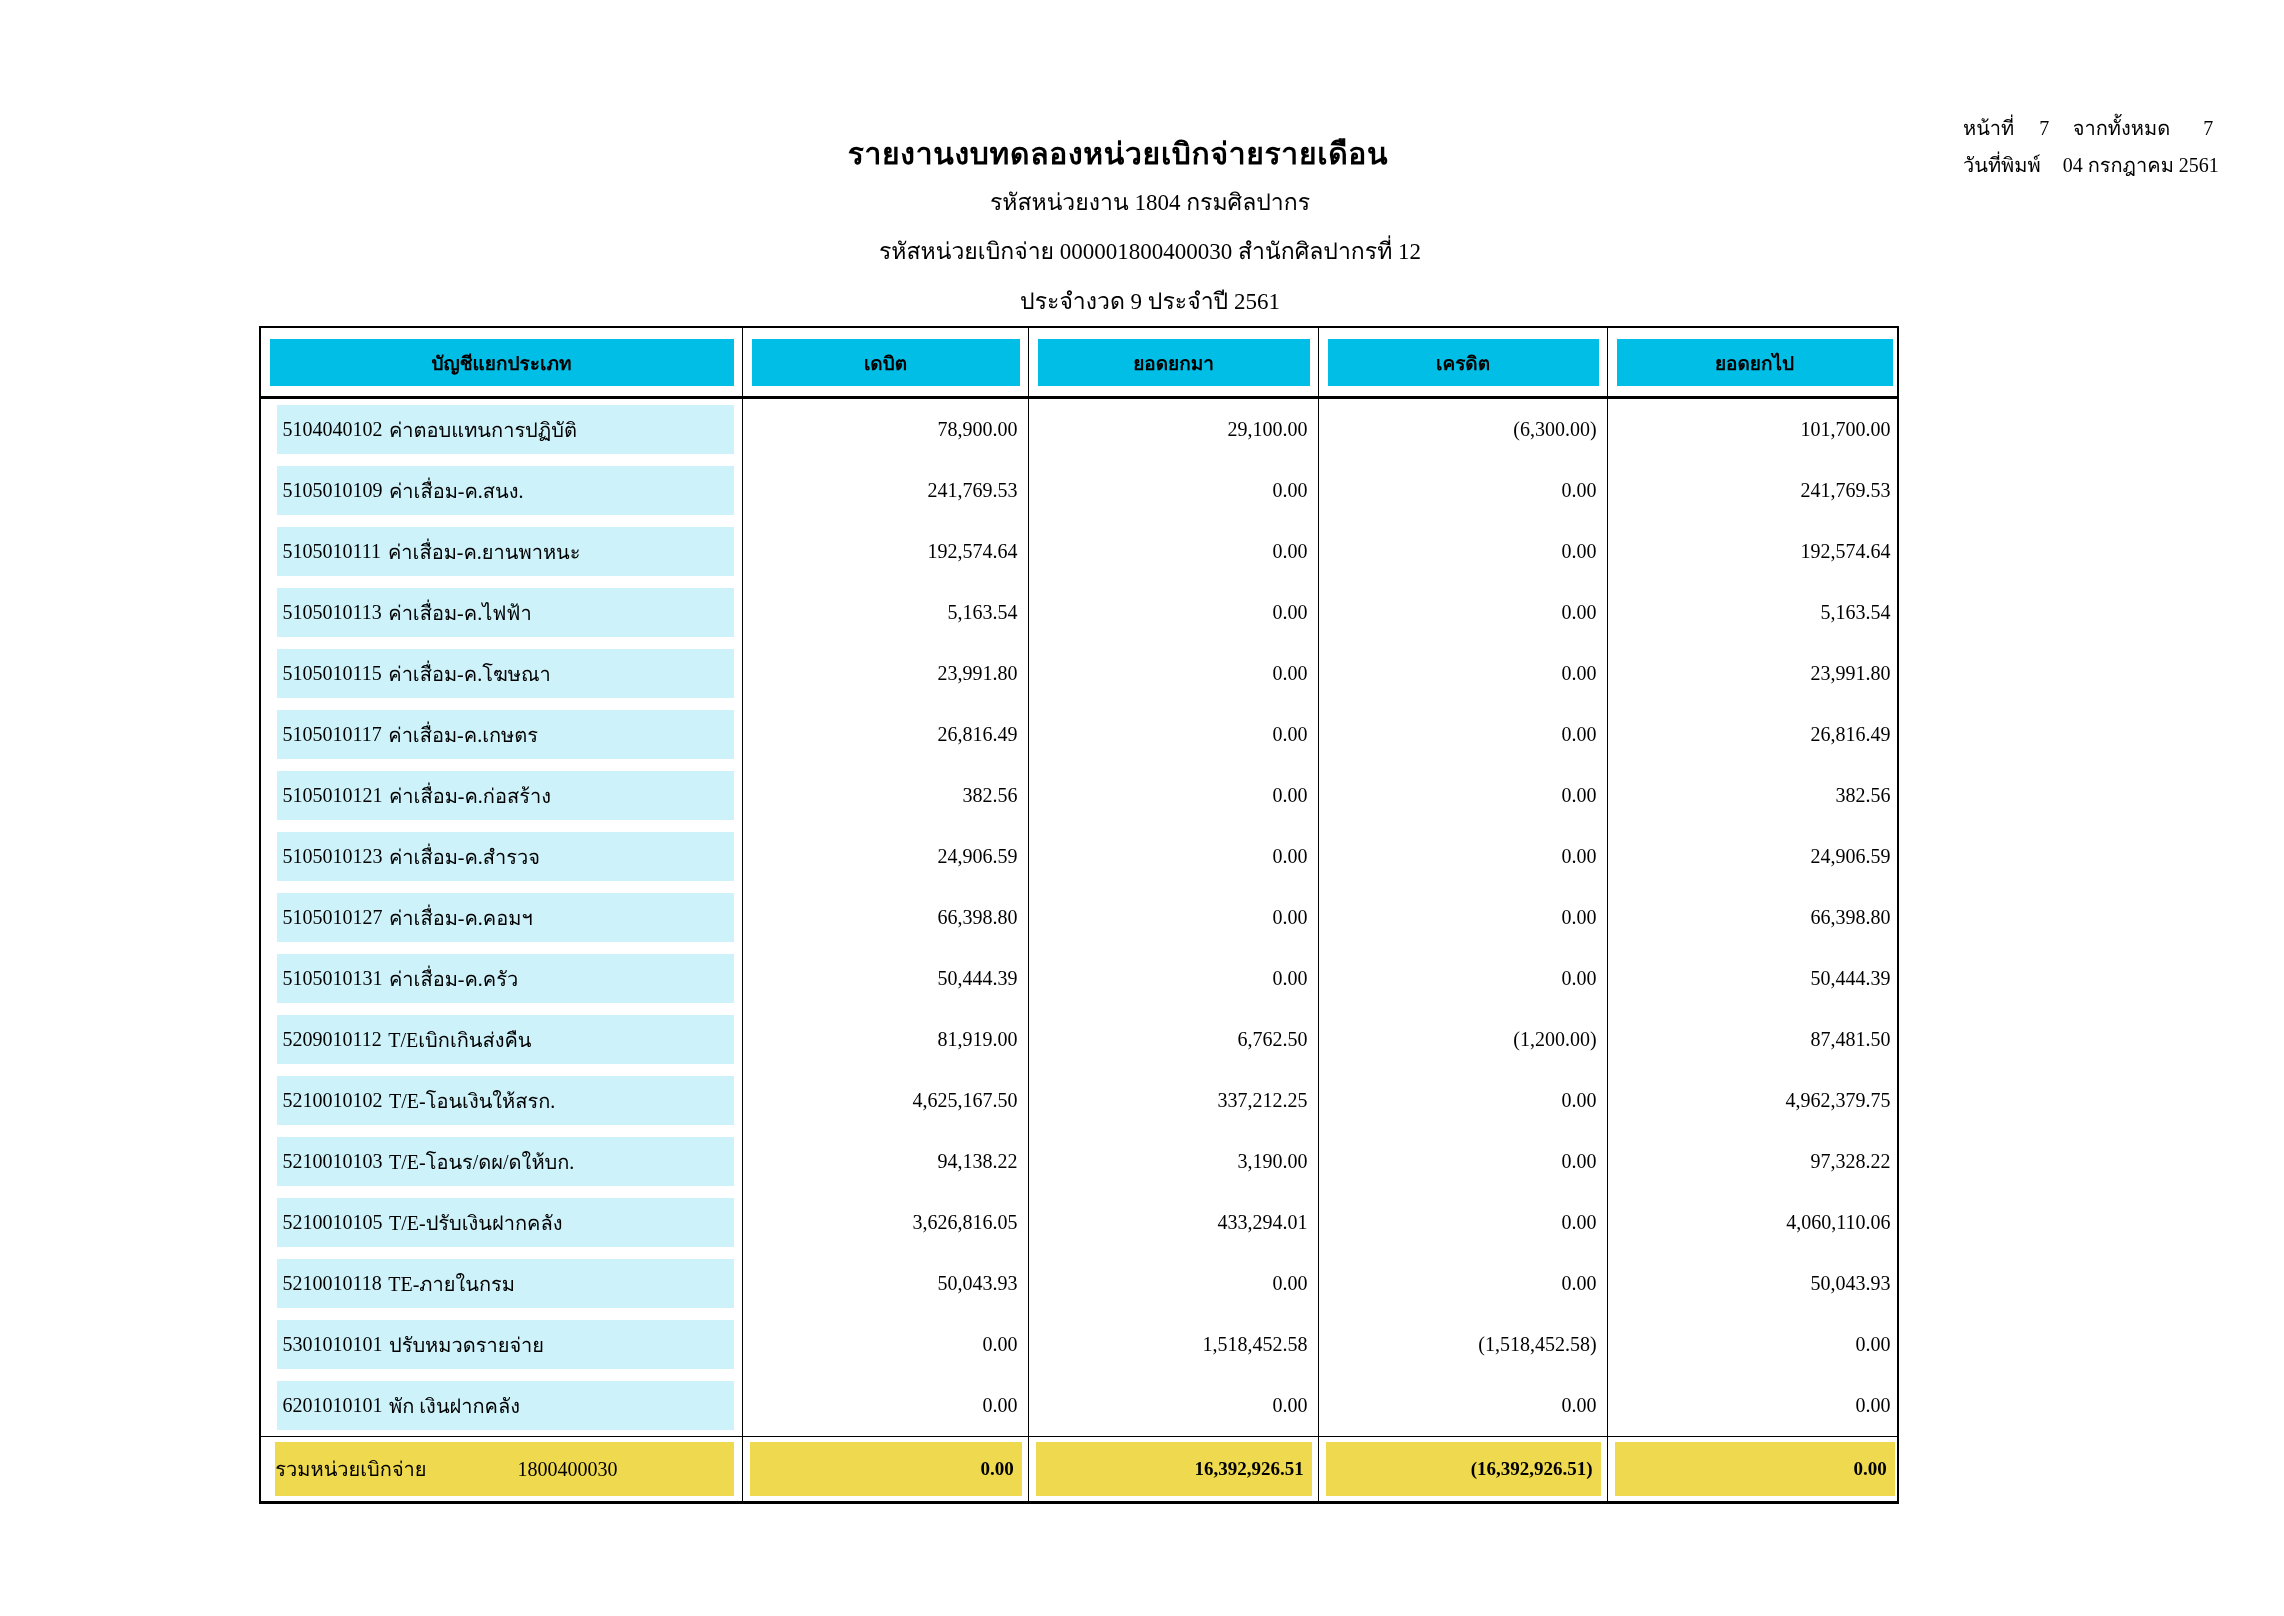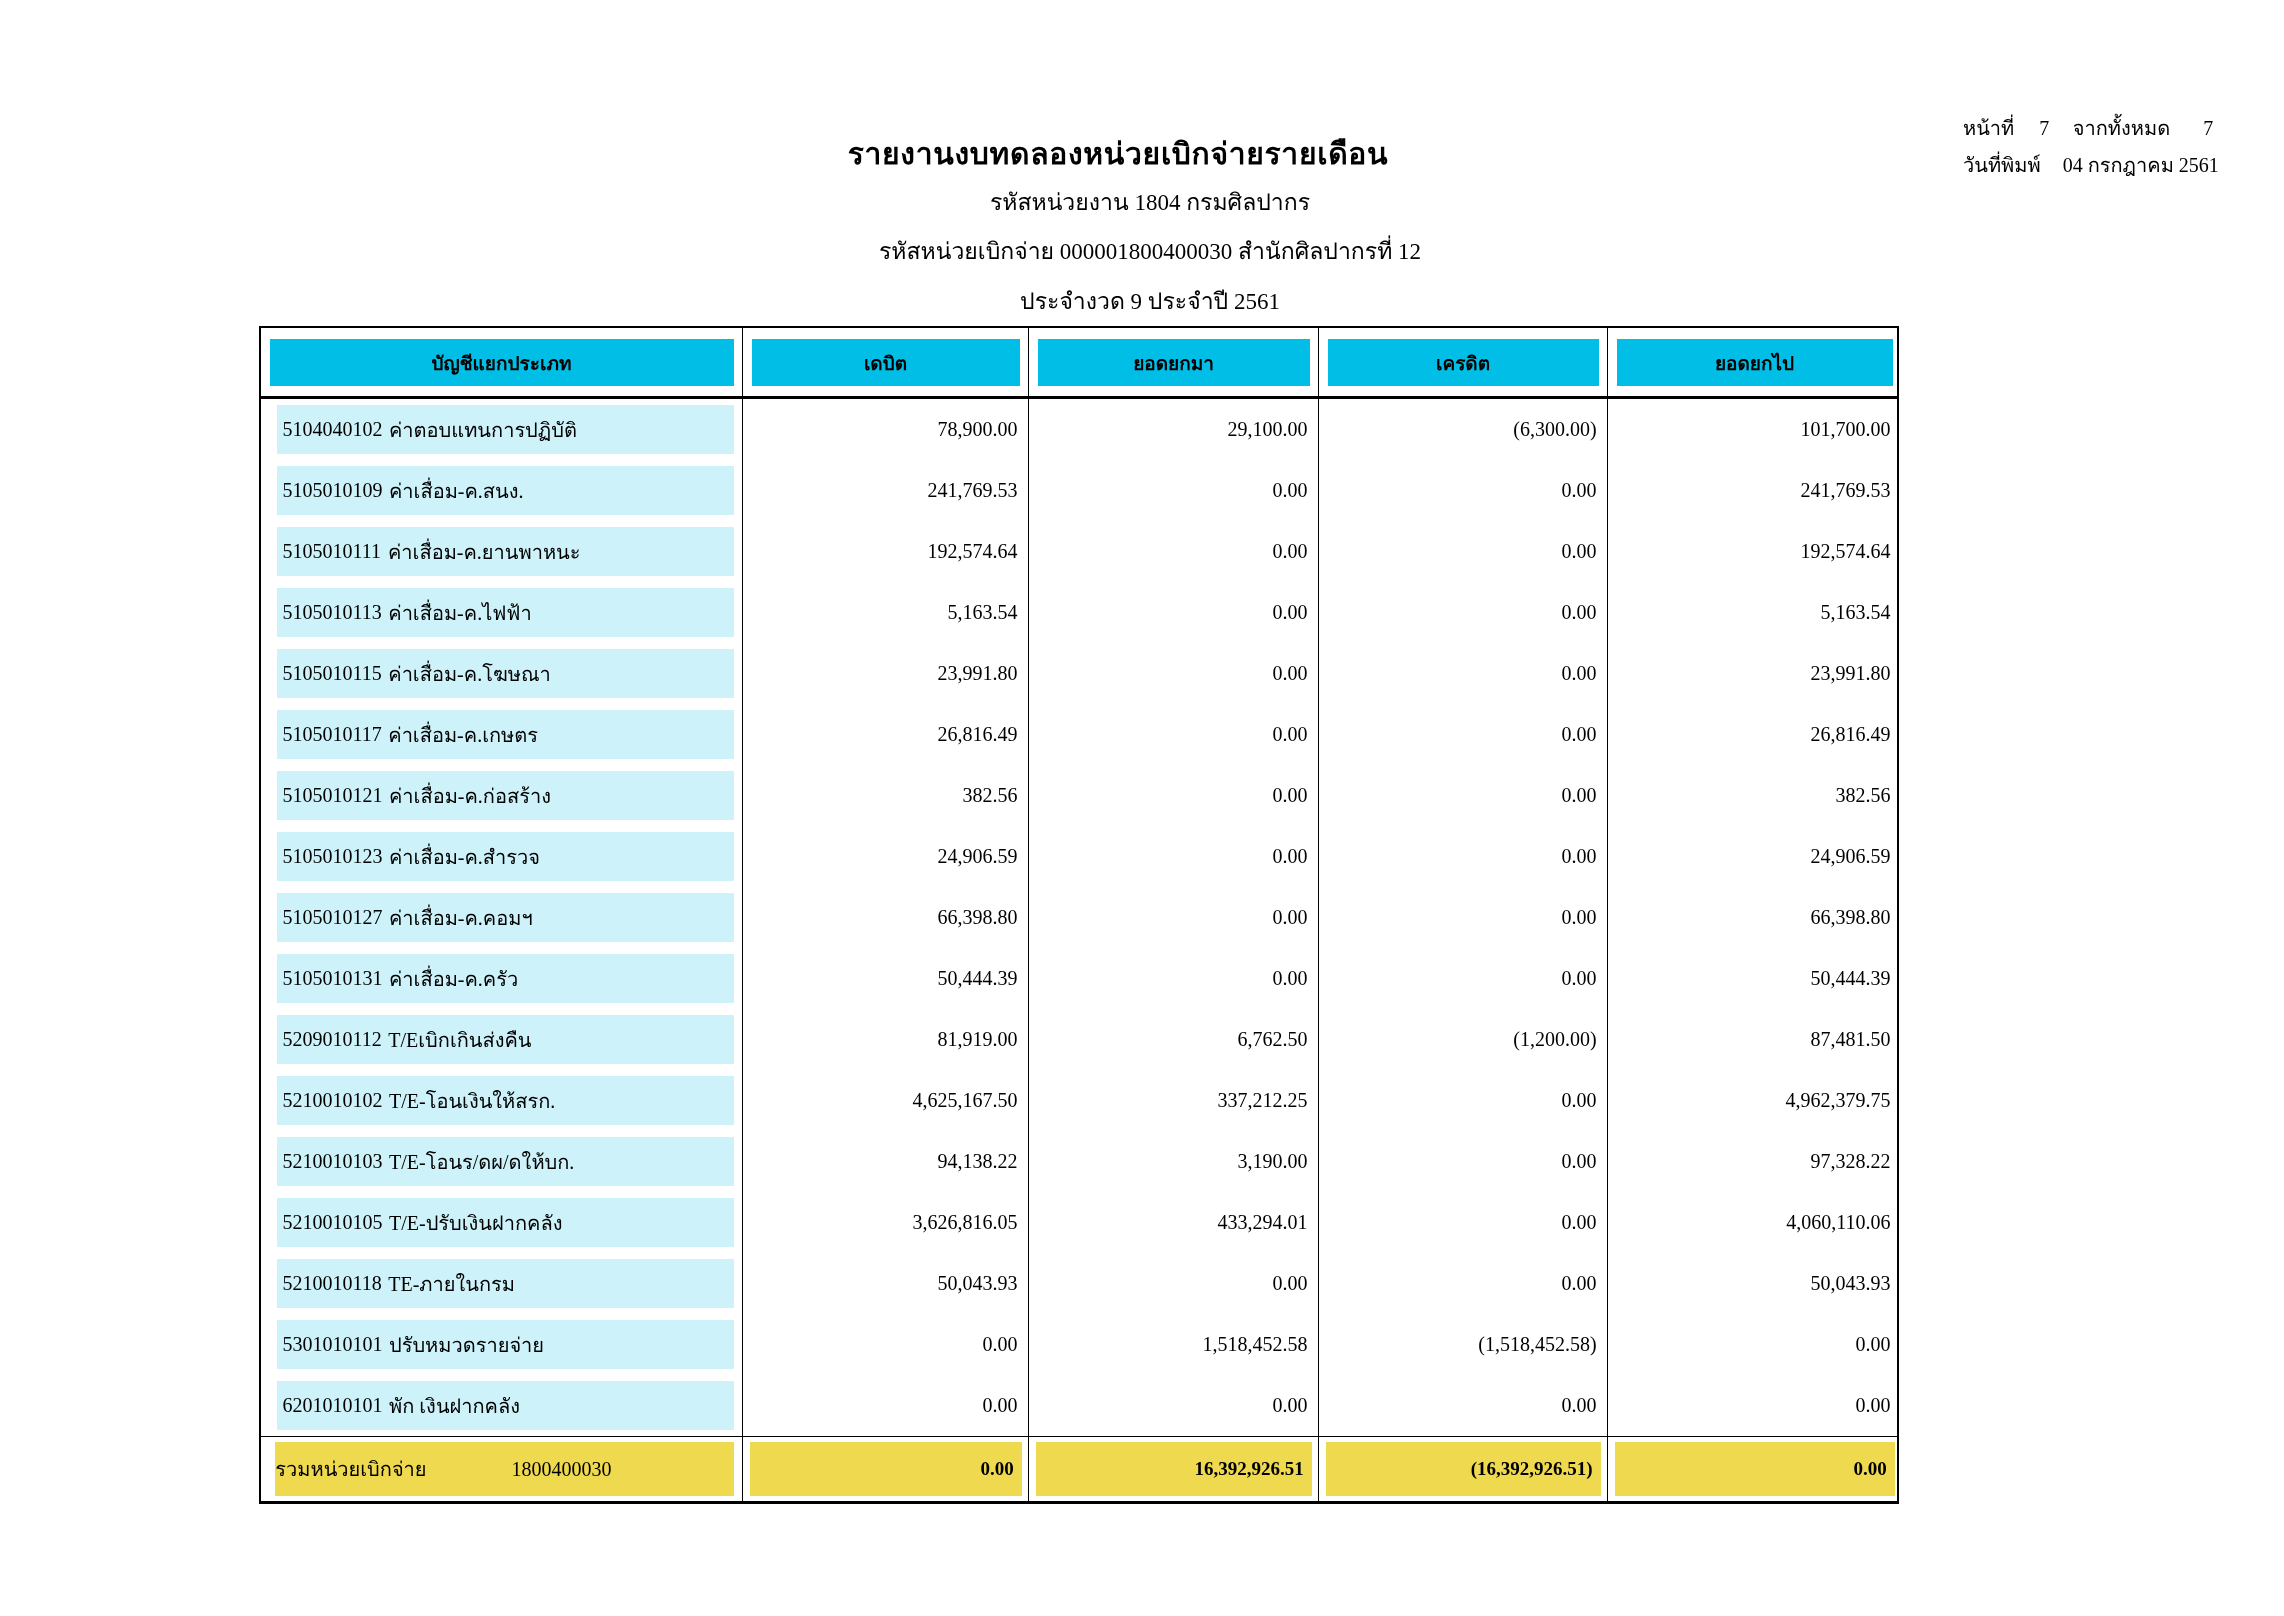--- a/index.html
+++ b/index.html
@@ -57,21 +57,21 @@
   .code{flex:0 0 99px;padding-left:5.2px;}
   .acc-name{padding-left:6.5px;}
   .num-cell{display:flex;align-items:center;justify-content:flex-end;
     padding-right:10.4px;font-size:20px;}
   
   .total-row{height:64px;border-top:1.3px solid #000;}
   .gl-table{border-bottom-width:3.9px;}
   .total-chip{
     position:absolute;left:6.5px;right:6.5px;top:5.2px;bottom:5.2px;
     background:var(--total-bg,#EFD94E);
-    display:flex;align-items:center;font-size:20px;white-space:nowrap;
+    display:flex;align-items:center;font-size:20px;white-space:nowrap;gap:6px;
   }
   .total-chip.lbl{left:14.3px;right:7.8px;}
   .total-code{margin-left:85px;}
   .total-chip.numc{justify-content:flex-end;padding-right:7.8px;
     font-size:19px;font-weight:bold;}
 </style>
 </head>
 <body>
 
 <div class="page" style="--header-bg: #00BEE6; --row-bg: #CDF2FA; --total-bg: #EFD94E;">

